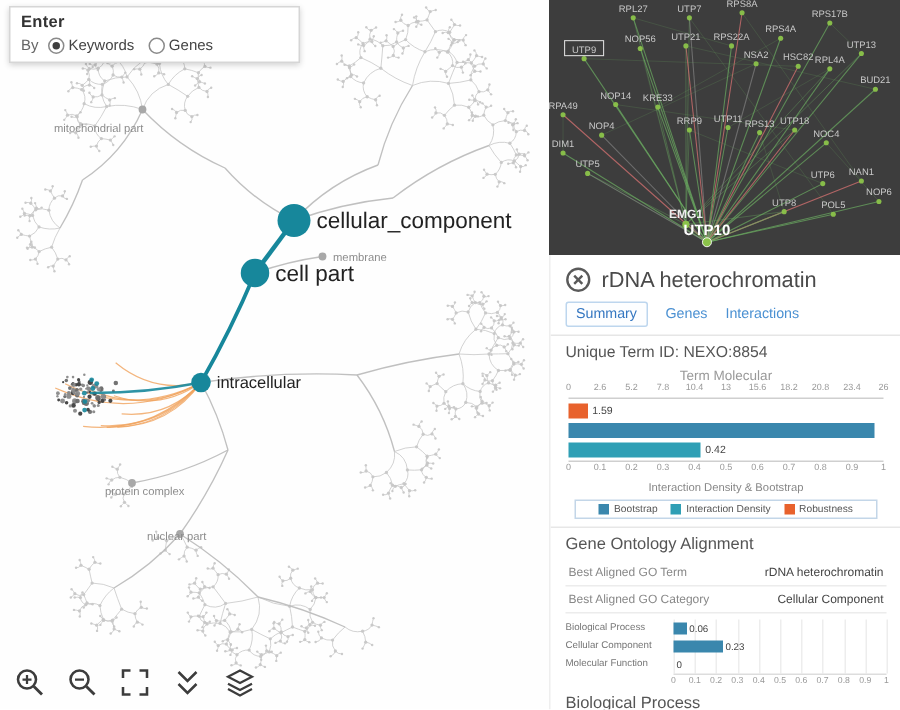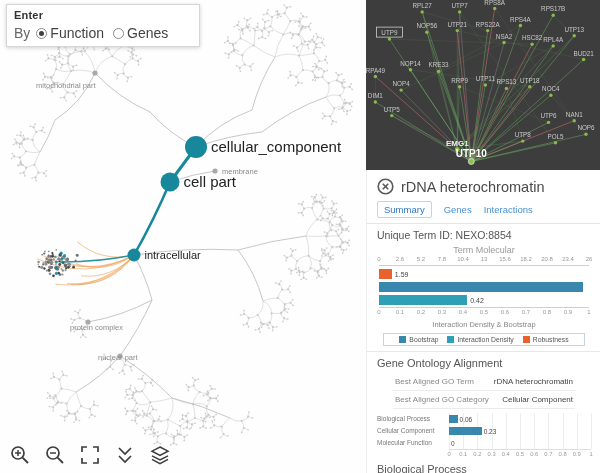--- a/index.html
+++ b/index.html
@@ -13,21 +13,21 @@
   
   .search-card{position:absolute;left:6px;top:4px;width:178px;background:#fff;border:1px solid #d6d6d6;
     box-shadow:0 1px 4px rgba(0,0,0,.18);padding:4px 7px 5px;z-index:6}
   .brand{font-size:11px;font-weight:bold;color:#333;letter-spacing:.2px}
   .search-row{display:flex;align-items:center;border:1px solid #e3e3e3;margin-top:3px;padding:2px 3px;background:#fff}
   .search-row input{border:none;outline:none;flex:1;min-width:0;font-size:8.5px;color:#333;font-family:"Liberation Sans",sans-serif}
   .search-row input::placeholder{color:#b0b0b0}
   .sicon{display:inline-flex;align-items:center;justify-content:center;width:14px;height:14px;cursor:pointer}
   .dd{display:inline-flex;align-items:center;justify-content:center;width:13px;height:13px;border:1px solid #ccc;margin-left:2px;cursor:pointer}
   .caret{width:0;height:0;border-left:3px solid transparent;border-right:3px solid transparent;border-top:4px solid #555}
-  .by-row{display:flex;align-items:flex-end;margin-top:4px;font-size:14px;color:#444}
+  .by-row{display:flex;align-items:flex-end;margin-top:4px;font-size:10px;color:#444}
   .by-row .by{margin-right:6px;color:#666}
   .by-row label{display:flex;align-items:center;margin-right:9px;cursor:pointer}
   .radio{width:9px;height:9px;border:1px solid #8a8a8a;border-radius:50%;display:inline-block;margin-right:3px;position:relative;background:#fff}
   .radio.checked::after{content:'';position:absolute;left:2px;top:2px;right:2px;bottom:2px;background:#3e3e3e;border-radius:50%}
 
   
   .toolbar{position:absolute;left:8px;bottom:6px;display:flex;gap:11px;z-index:6}
   .tool-btn{width:24px;height:24px;display:flex;align-items:center;justify-content:center;cursor:pointer;background:transparent;border:none;padding:0}
 
   
@@ -53,21 +53,21 @@
   #rb-axis-bottom .tick{top:1px}
   .bar-row{display:flex;align-items:center;height:12px;margin:1px 0}
   .bar{height:10px}
   .bar-label{font-size:7px;color:#444;margin-left:3px}
   .rb-caption{font-size:7.5px;color:#888;text-align:center;margin-top:2px}
   .legend{display:flex;gap:9px;justify-content:center;align-items:center;border:1px solid #c3d6e8;margin:4px 16px 2px;padding:2px 4px;font-size:6.8px;color:#555}
   .leg-item{display:inline-flex;align-items:center;white-space:nowrap}
   .leg-sq{width:7px;height:7px;display:inline-block;margin-right:3px}
   .hr{border-top:1px solid #e7e7e7;margin:5px 0 0}
   .sec-heading{font-size:11px;color:#555;padding:5px 10px 2px}
-  .go-table{margin:2px 26px 0}
+  .go-table{margin:2px 10px 0}
   .go-row{display:flex;justify-content:space-between;align-items:center;padding:4px 2px;border-bottom:1px solid #ececec;font-size:8px}
   .go-label{color:#888}
   .go-value{color:#444;text-align:right}
   .mini-chart{margin:4px 10px 0;position:relative}
   .mini-labels{position:absolute;left:0;top:0;width:70px}
   .mini-cat{height:12px;line-height:12px;font-size:6.5px;color:#777;white-space:nowrap;overflow:hidden}
   .mini-area{margin-left:72px;position:relative;height:36px}
   .grid{position:absolute;top:0;bottom:0;width:1px;background:#ededed}
   .mini-row{position:relative;height:12px;display:flex;align-items:center}
   .mini-bar{height:8px;position:relative}
@@ -1768,21 +1768,21 @@
         <circle cx="134" cy="255" r="6.5" fill="#17879b"></circle>
         <text x="144.5" y="258.85" font-size="11" fill="#222">intracellular</text>
       </svg>
 
     <div class="search-card">
       <div class="brand">Enter</div>
       <div class="by-row">
         <span class="by">By</span>
         <label>
           <span class="radio checked"></span>
-          <span>Function</span>
+          <span>Keywords</span>
         </label>
         <label>
           <span class="radio"></span>
           <span>Genes</span>
         </label>
       </div>
     </div>
 
     <div class="toolbar">
       <button class="tool-btn">

